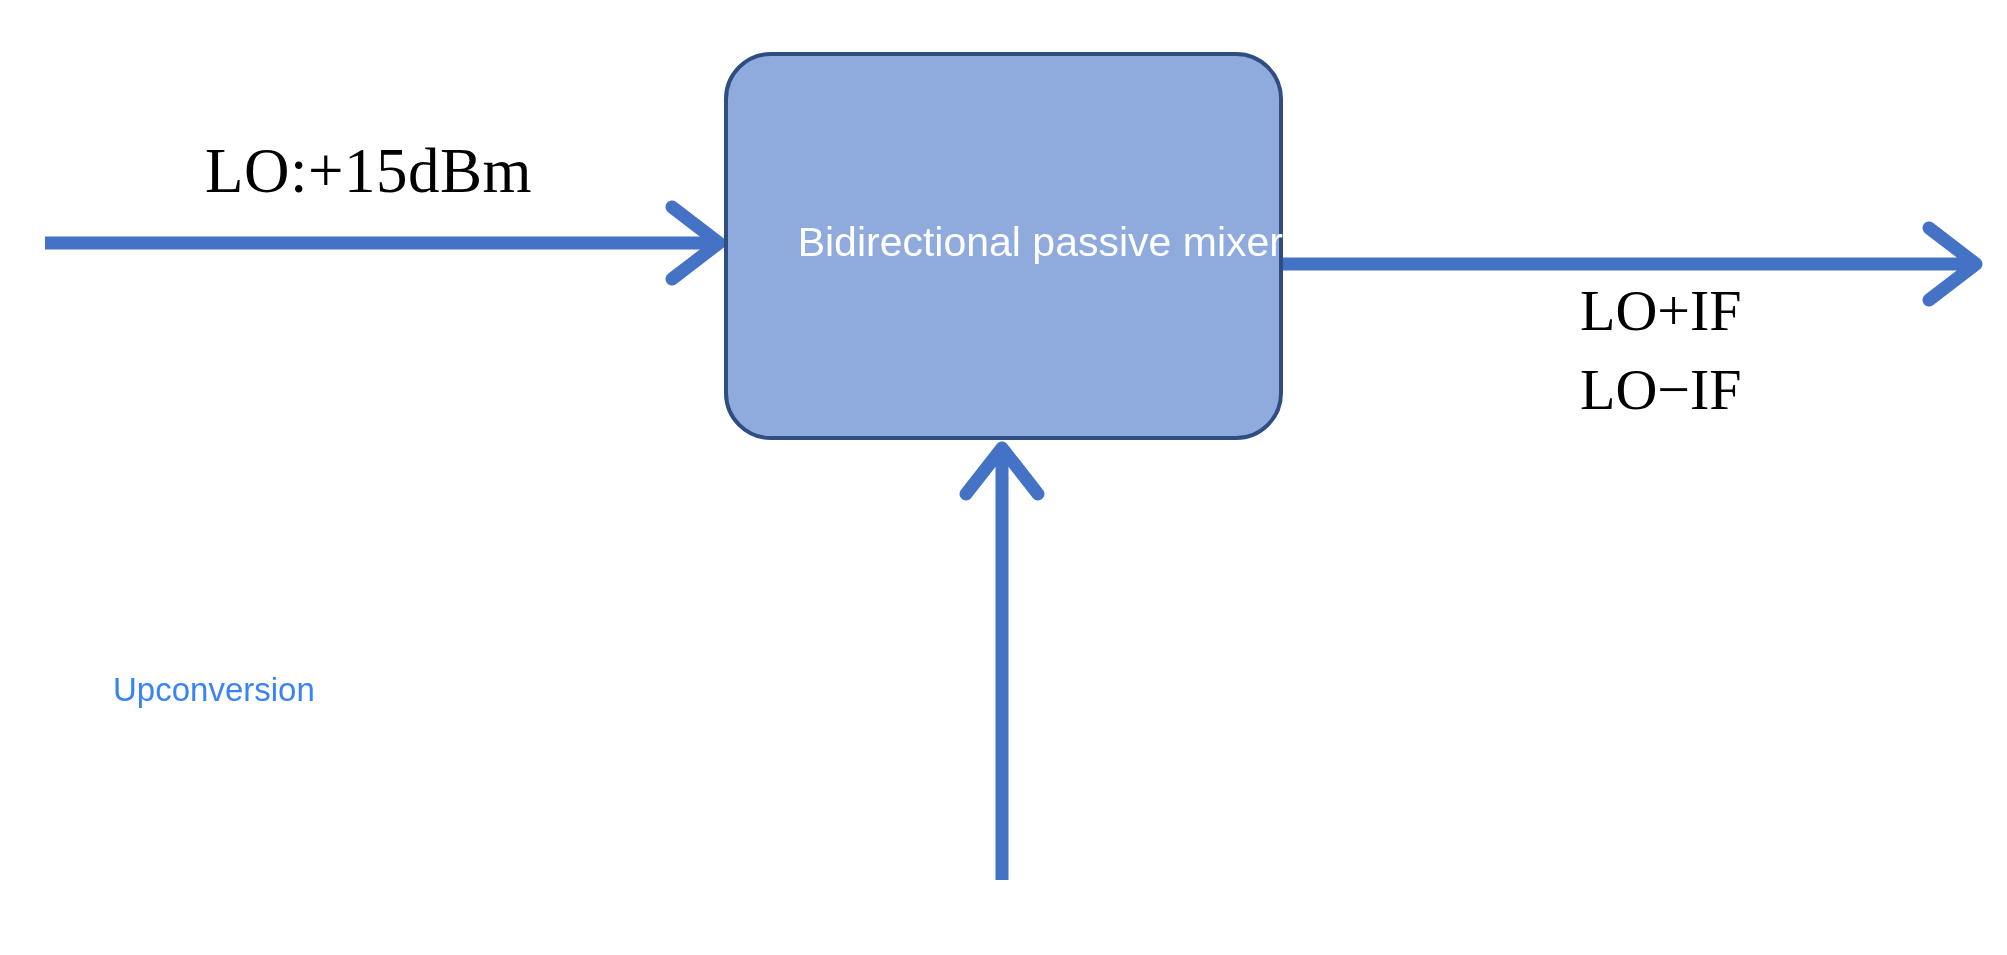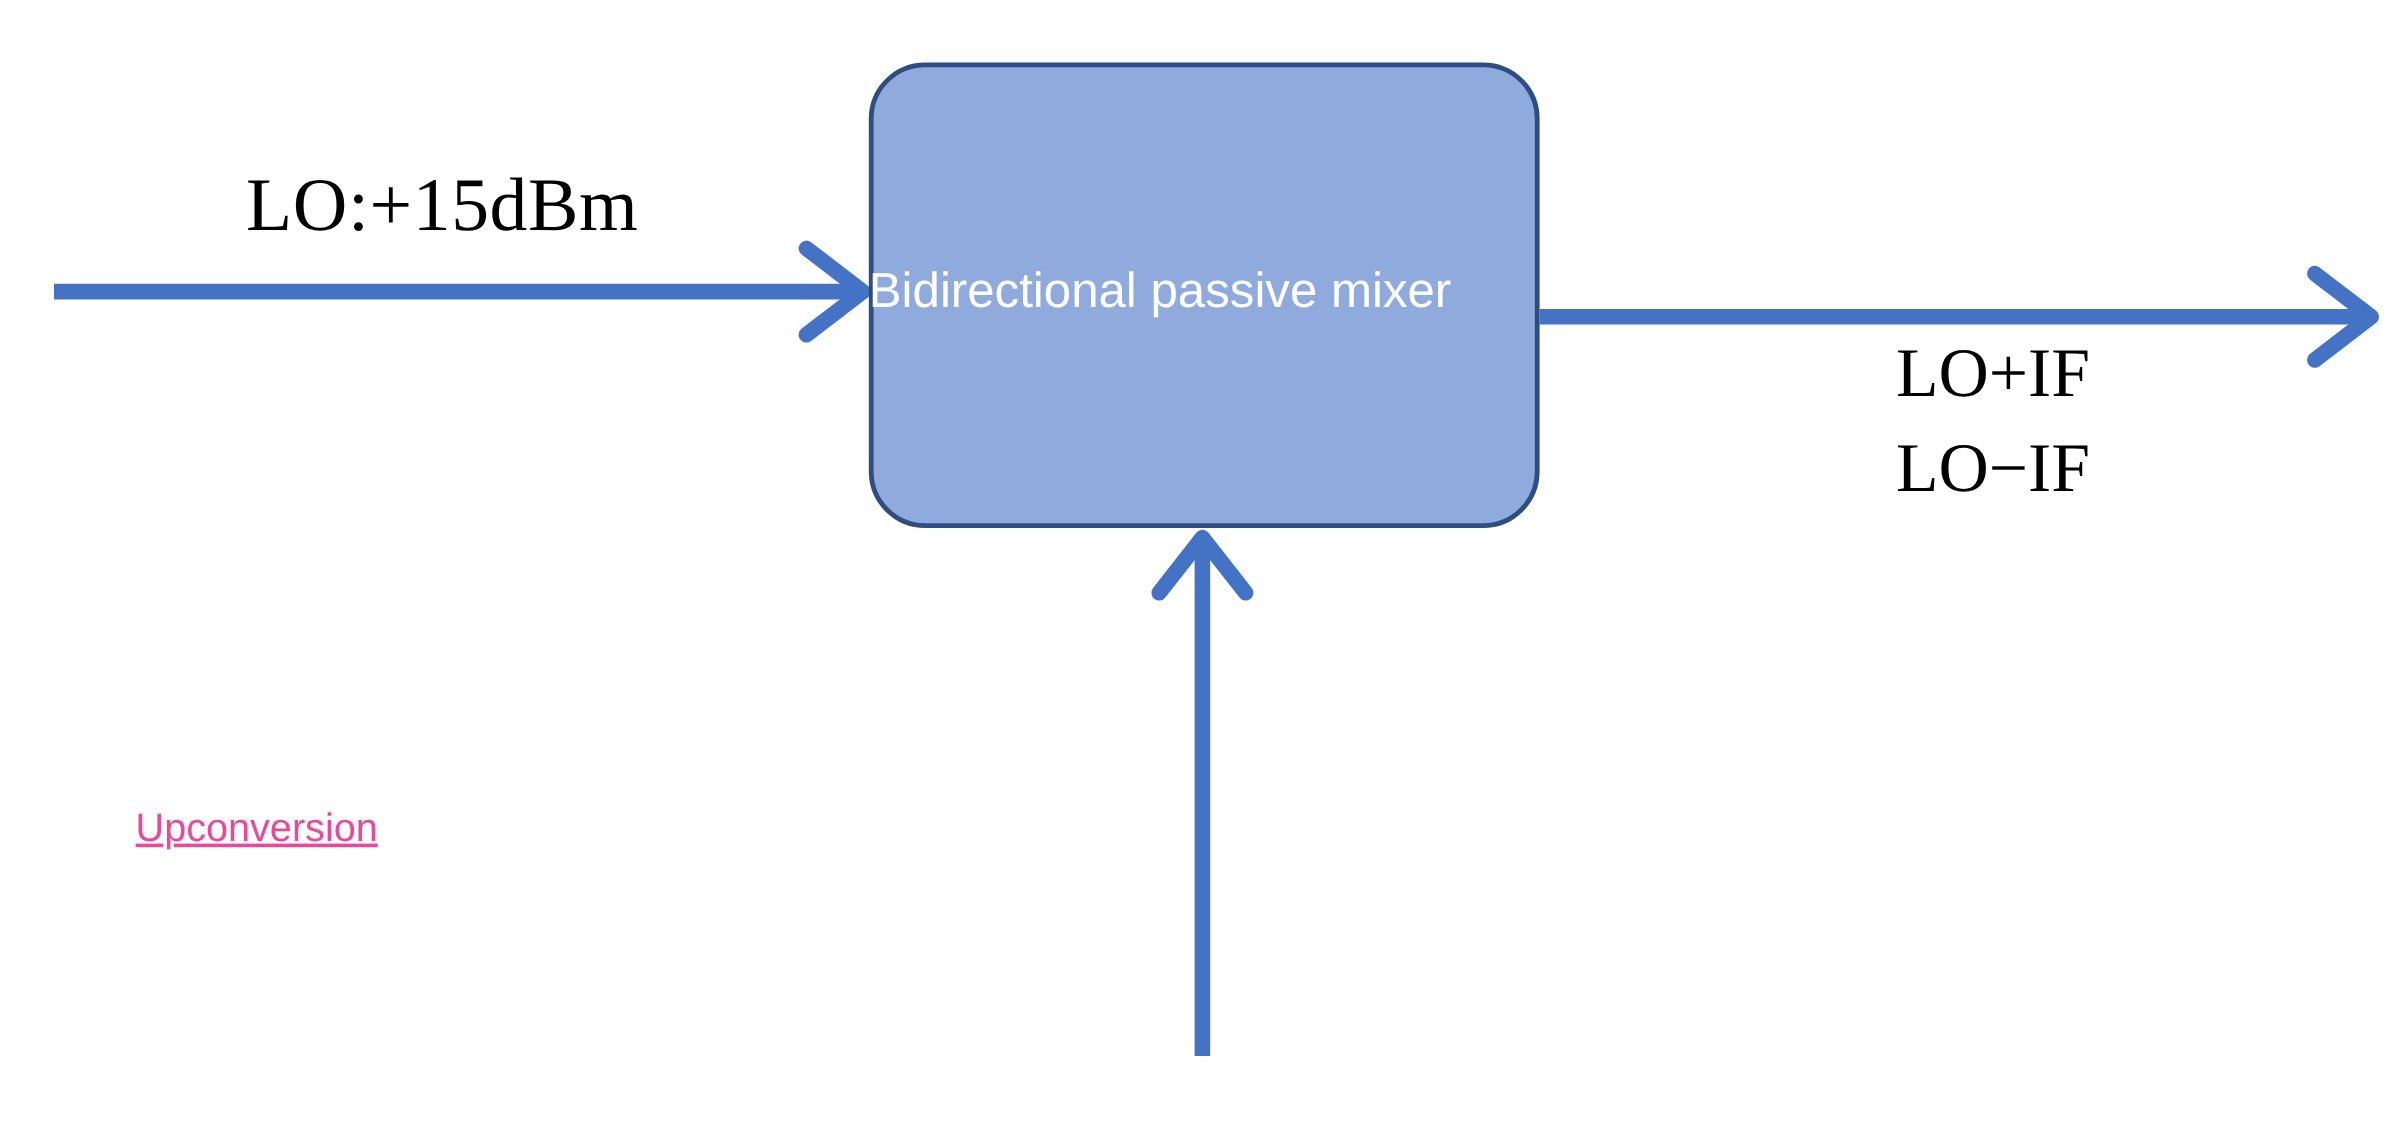--- a/index.html
+++ b/index.html
@@ -42,21 +42,21 @@
   #label-lo-power {
     left: 205px;
     top: 140px;
     font-size: 63px;
     letter-spacing: 0.5px;
   }
   #label-mixer {
     left: 724px;
     top: 222px;
     width: 559px;
-    text-align: left;
+    text-align: right;
     font-size: 41px;
     color: #ffffff;
     white-space: normal;
   }
   #label-rf-output {
     left: 1345px;
     top: 193px;
     font-size: 42px;
   }
   #label-lo-plus-if {
@@ -71,22 +71,21 @@
   }
   #label-if-input {
     left: 1040px;
     top: 655px;
     font-size: 42px;
   }
   #label-upconversion {
     left: 113px;
     top: 673px;
     font-size: 33px;
-    color: #ec4899;
-    text-decoration: underline;
+    color: #3b82f6;
   }
 </style>
 </head>
 <body>
 
 <div id="canvas">
 
   <svg id="diagram-svg" viewBox="0 0 2007 955" xmlns="http://www.w3.org/2000/svg">
 
     <g>

